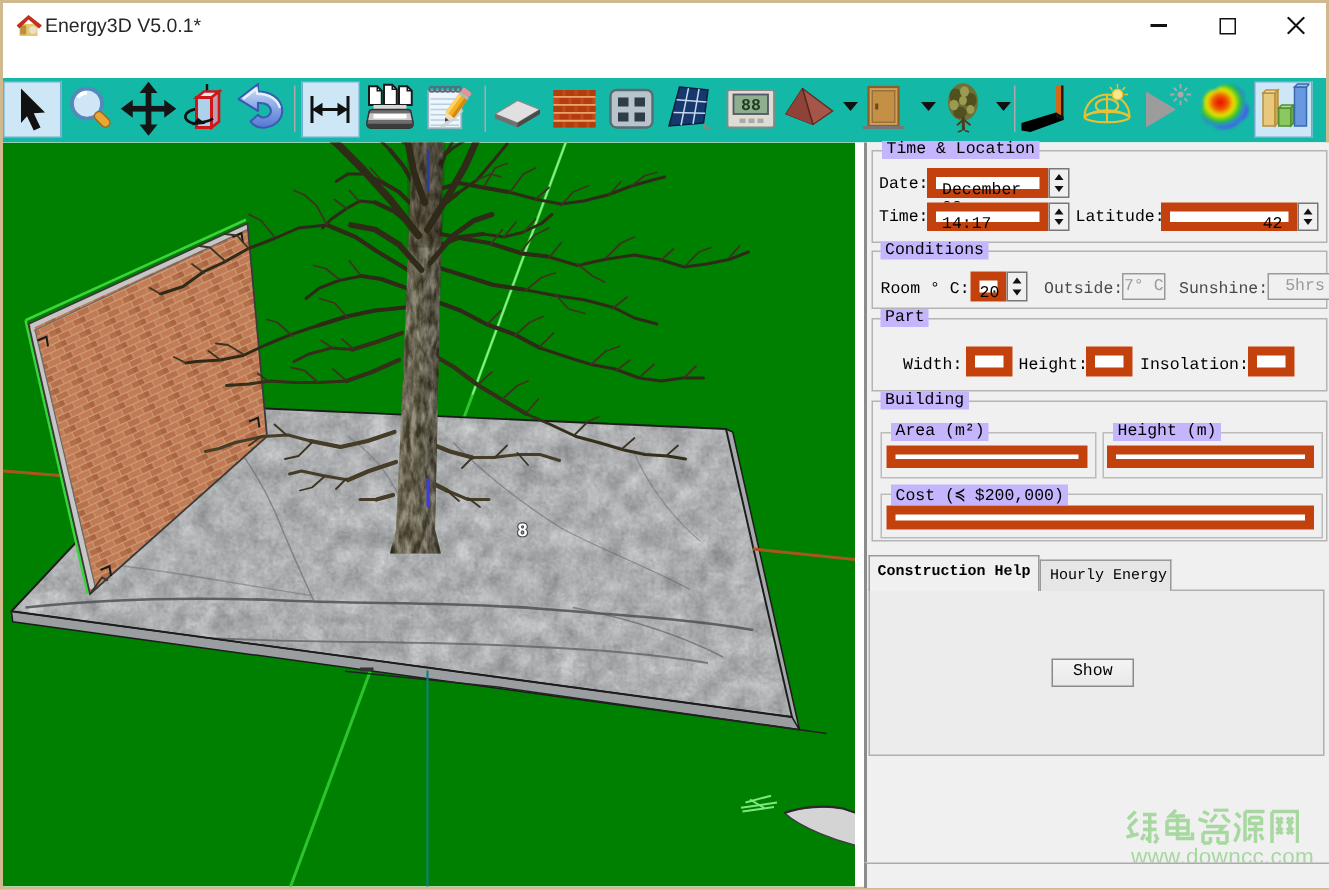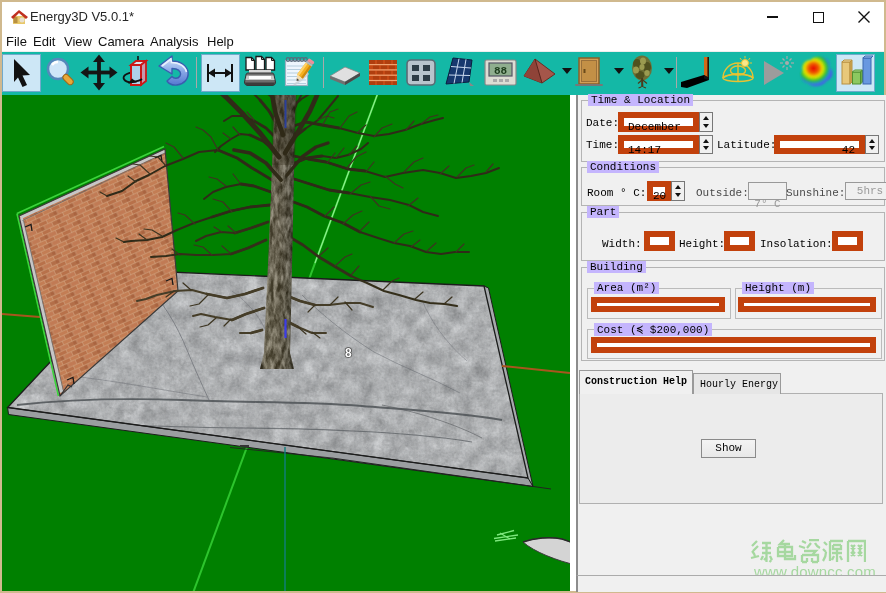--- a/index.html
+++ b/index.html
@@ -38,28 +38,20 @@
       <rect x="2.5" y="7" width="4" height="6" fill="#b89040"></rect>
       <path d="M0 7 L8 0 L17 7 L15 9 L8 3 L2 9 Z" fill="#c03020"></path>
       <circle cx="11" cy="10" r="2.5" fill="#e8e0d0"></circle>
     </svg>
     <div id="title" class="abs">Energy3D V5.0.1*</div>
     <div class="abs" style="left:765px;top:14px;width:11px;height:1.5px;background:#111"></div>
     <div class="abs" style="left:811px;top:10px;width:9px;height:9px;border:1.4px solid #111"></div>
     <svg class="abs" style="left:856px;top:9px" width="12" height="12" viewBox="0 0 12 12">
         <path d="M0.5 0.5 L11.5 11.5 M11.5 0.5 L0.5 11.5" stroke="#111" stroke-width="1.4"></path>
       </svg>
-  </div>
-  <div id="menubar" class="abs">
-    <div class="mi" style="left:4px">File</div>
-    <div class="mi" style="left:31px">Edit</div>
-    <div class="mi" style="left:62px">View</div>
-    <div class="mi" style="left:96px">Camera</div>
-    <div class="mi" style="left:148px">Analysis</div>
-    <div class="mi" style="left:205px">Help</div>
   </div>
   <div id="toolbar" class="abs">
     <div class="tbtn sel" style="left:0px">
       <svg width="36" height="36" viewBox="0 0 36 36">
           <path d="M11 4 L27 20 L19.5 20.5 L24 30 L19.5 32 L15 22.5 L11 27 Z" fill="#111"></path>
         </svg>
     </div>
     <div class="tbtn" style="left:40px">
       <svg width="38" height="37" viewBox="0 0 38 37">
         <circle cx="16" cy="15" r="10" fill="#cfe6f8" stroke="#5588bb" stroke-width="2.5"></circle>
@@ -602,21 +594,21 @@
       <div class="lab" style="left:139px;top:44px">Latitude:</div>
       <div class="inp" style="left:196px;top:40px;width:91px;height:19px;padding:3px 4px 0 0;text-align:right">42</div>
       <div class="spin" style="left:287px;top:40px;height:19px"></div>
 
       <div class="grp" style="left:3px;top:72px;width:302px;height:37px"></div>
       <div class="grplab" style="left:9px;top:66px">Conditions</div>
       <div class="lab" style="left:9px;top:92px">Room ° C:</div>
       <div class="inp" style="left:69px;top:86px;width:24px;height:20px;padding:3px 2px 0 0;text-align:right">20</div>
       <div class="spin" style="left:93px;top:86px;height:20px"></div>
       <div class="lab" style="left:118px;top:92px;color:#4a4a4a">Outside:</div>
-      <div class="ginp" style="left:170px;top:87px;width:39px;height:18px;padding-top:15px">7° C</div>
+      <div class="ginp" style="left:170px;top:87px;width:29px;height:18px;padding-top:2px">7° C</div>
       <div class="lab" style="left:208px;top:92px;color:#4a4a4a">Sunshine:</div>
       <div class="ginp" style="left:267px;top:87px;width:50px;height:18px;padding-top:2px">5hrs</div>
 
       <div class="grp" style="left:3px;top:117px;width:302px;height:47px"></div>
       <div class="grplab" style="left:9px;top:111px">Part</div>
       <div class="lab" style="left:24px;top:143px">Width:</div>
       <div class="inp" style="left:66px;top:136px;width:31px;height:20px"></div>
       <div class="lab" style="left:101px;top:143px">Height:</div>
       <div class="inp" style="left:146px;top:136px;width:31px;height:20px"></div>
       <div class="lab" style="left:182px;top:143px">Insolation:</div>

